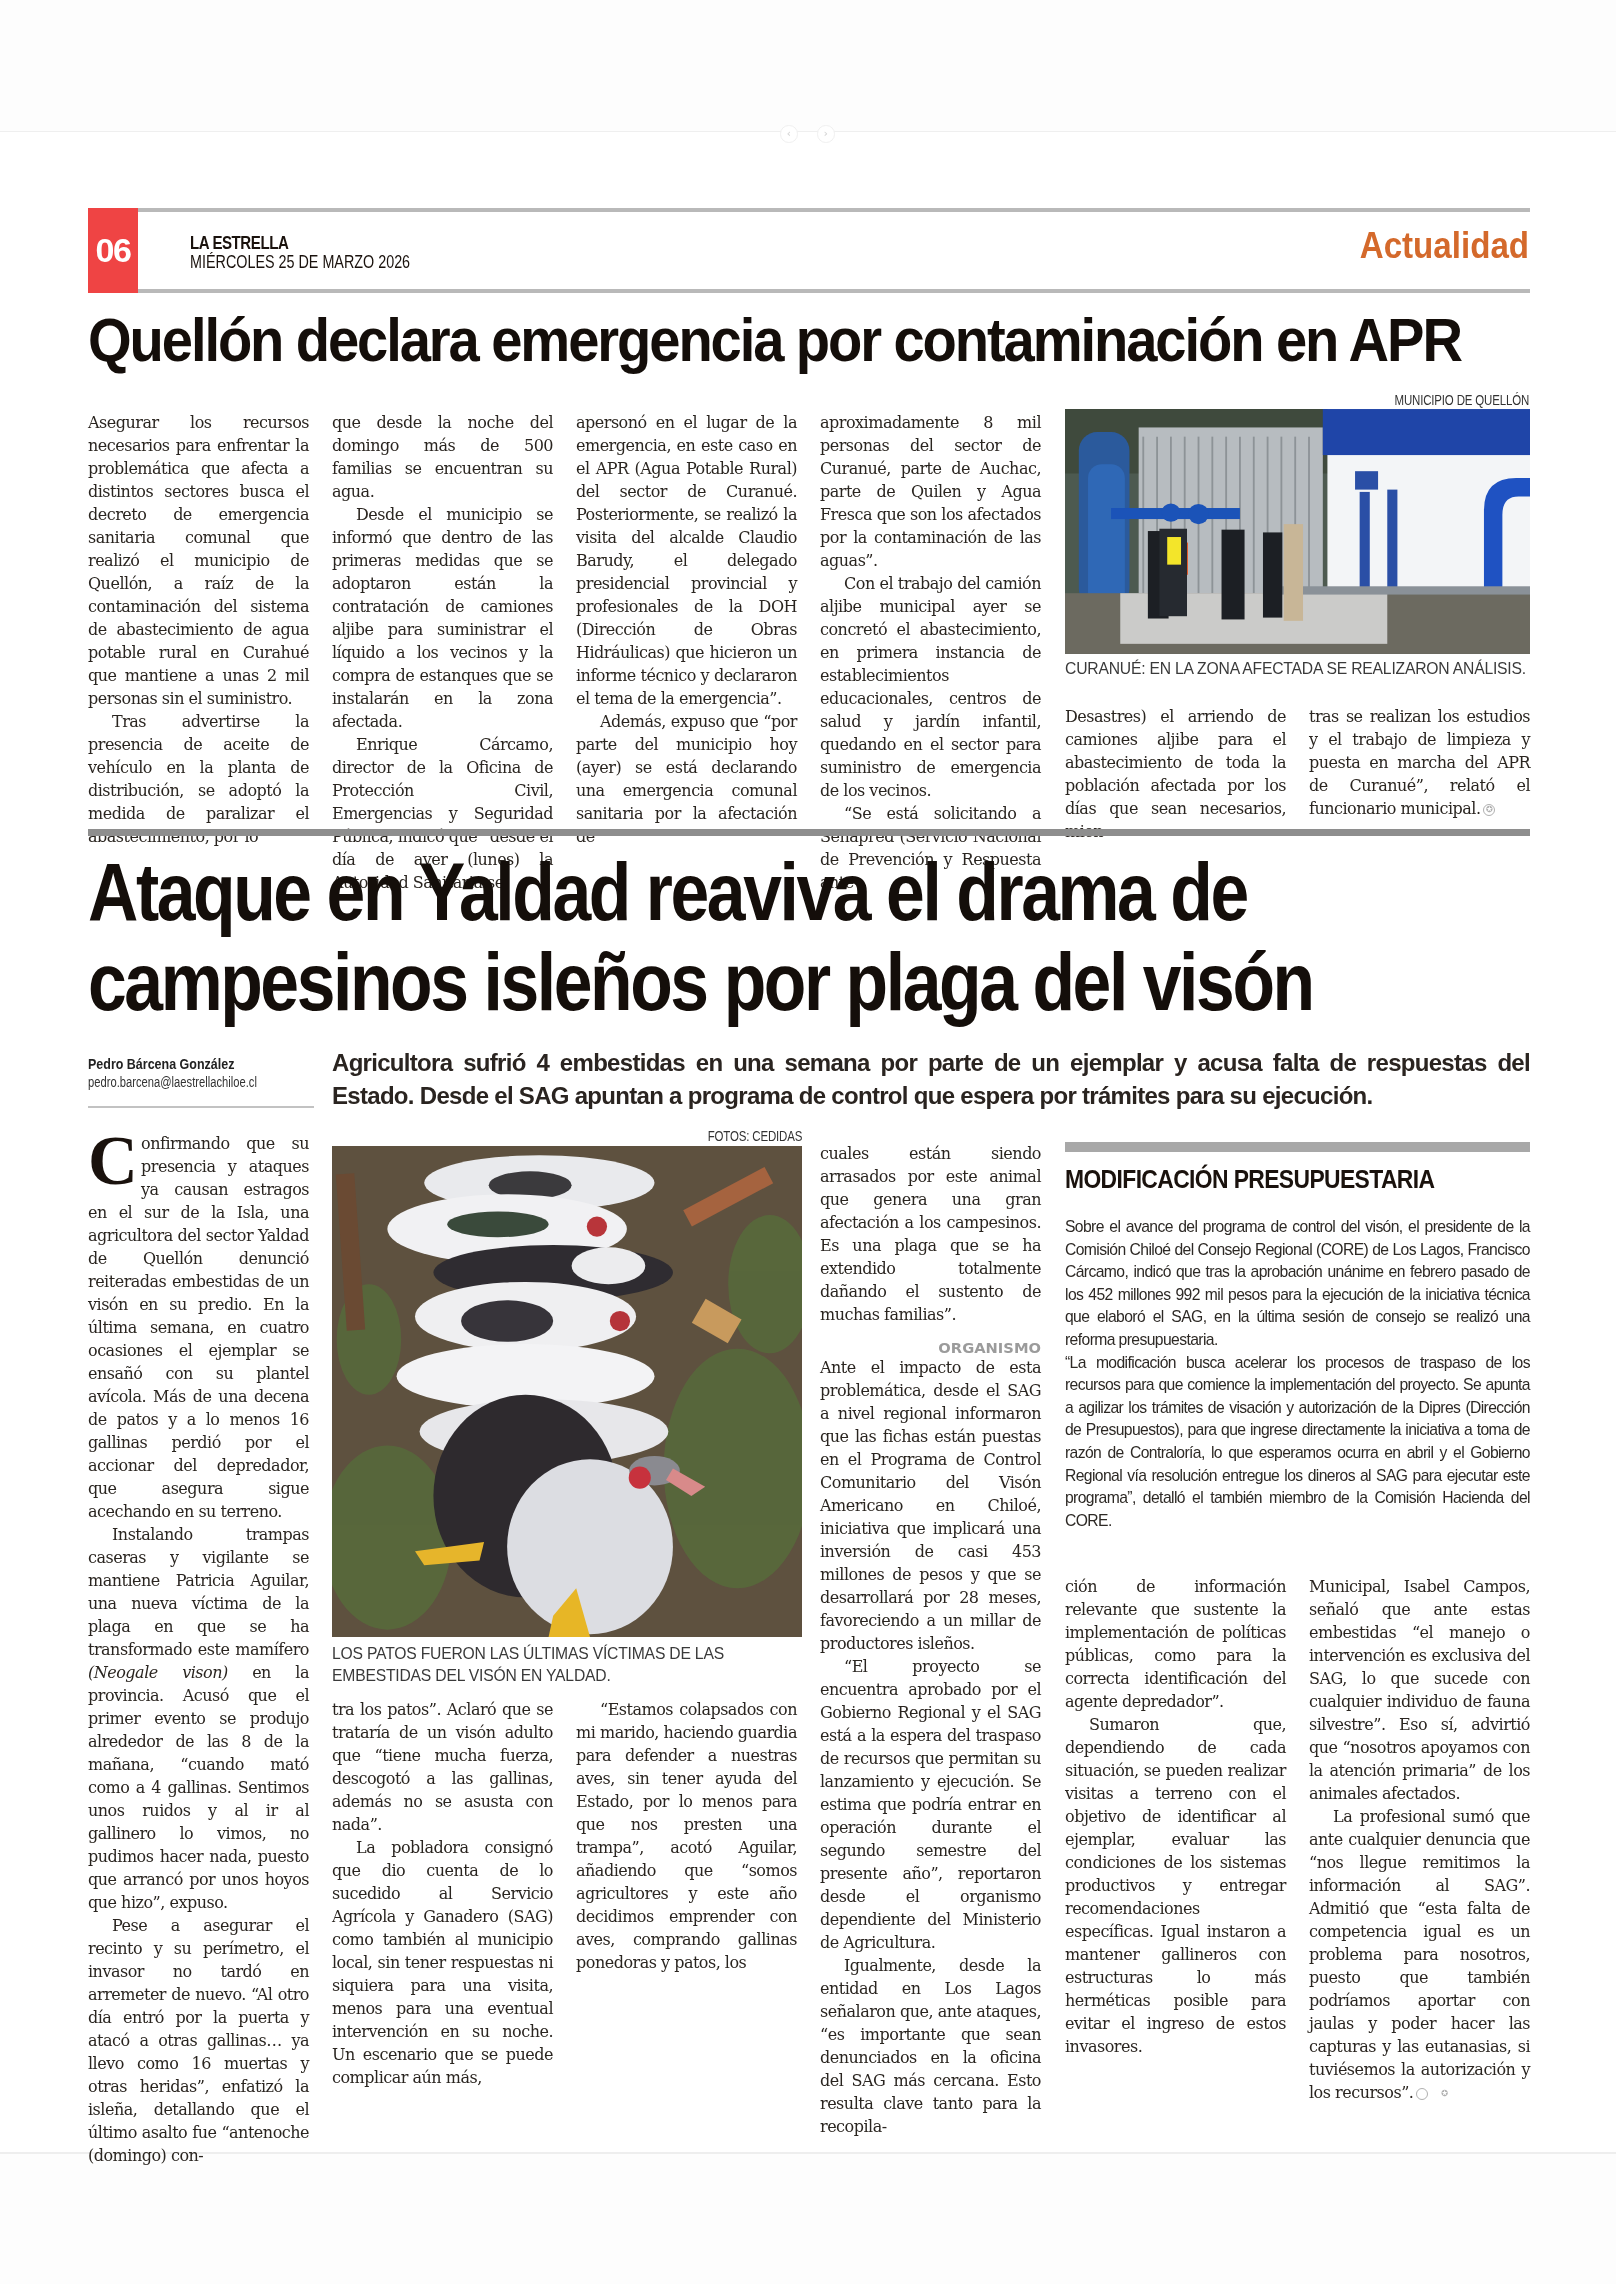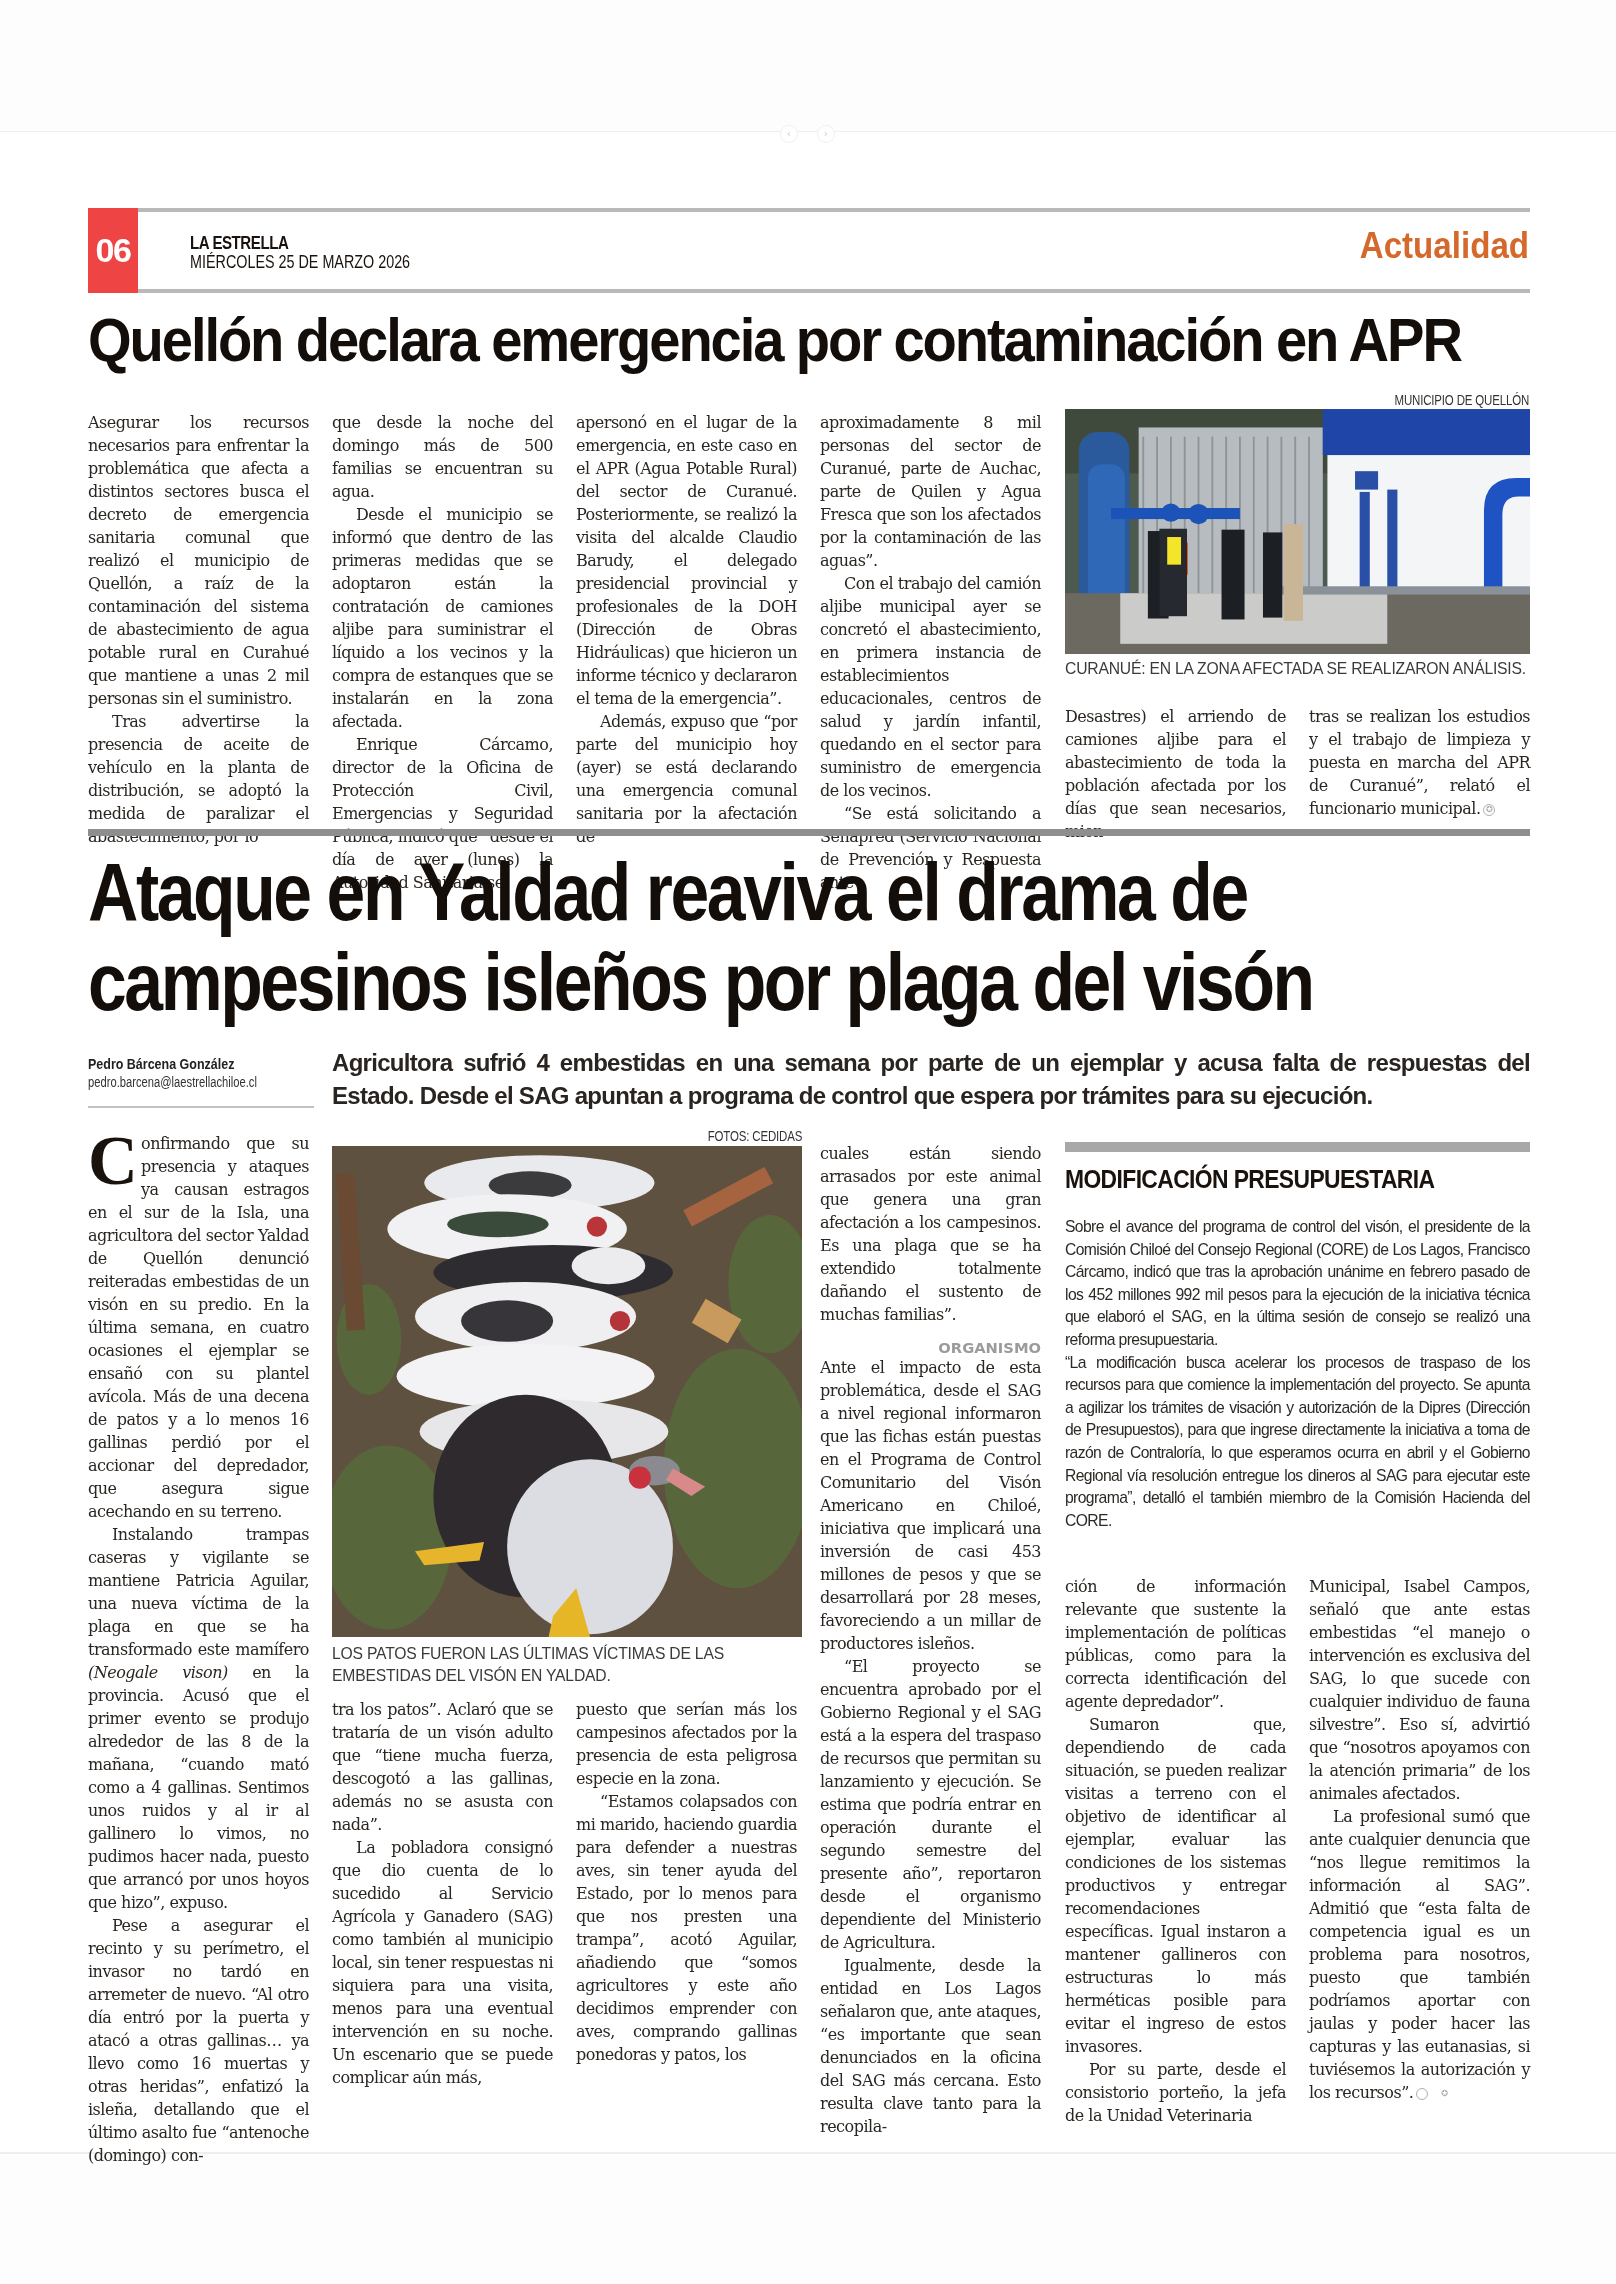--- a/index.html
+++ b/index.html
@@ -212,40 +212,38 @@
     </g>
   </svg>
 </div>
 <div class="abs caption" style="left:332px; top:1643px; width:470px;">LOS PATOS FUERON LAS ÚLTIMAS VÍCTIMAS DE LAS EMBESTIDAS DEL VISÓN EN YALDAD.</div>
 
 <div class="col" style="left:332px; top:1698px; width:221px;">
   <p class="noind">tra los patos”. Aclaró que se trataría de un visón adulto que “tiene mucha fuerza, descogotó a las gallinas, además no se asusta con nada”.</p>
   <p>La pobladora consignó que dio cuenta de lo sucedido al Servicio Agrícola y Ganadero (SAG) como también al municipio local, sin tener respuestas ni siquiera para una visita, menos para una eventual intervención en su noche. Un escenario que se puede complicar aún más,</p>
 </div>
 <div class="col" style="left:576px; top:1698px; width:221px;">
-  <p class="noind">puesto que serían más los campesinos afectados por la presencia de esta peligrosa especie en la zona.</p>
   <p>“Estamos colapsados con mi marido, haciendo guardia para defender a nuestras aves, sin tener ayuda del Estado, por lo menos para que nos presten una trampa”, acotó Aguilar, añadiendo que “somos agricultores y este año decidimos emprender con aves, comprando gallinas ponedoras y patos, los</p>
 </div>
 <div class="col" style="left:820px; top:1142px; width:221px;">
   <p class="noind">cuales están siendo arrasados por este animal que genera una gran afectación a los campesinos. Es una plaga que se ha extendido totalmente dañando el sustento de muchas familias”.</p>
   <p class="kicker">ORGANISMO</p>
   <p class="noind">Ante el impacto de esta problemática, desde el SAG a nivel regional informaron que las fichas están puestas en el Programa de Control Comunitario del Visón Americano en Chiloé, iniciativa que implicará una inversión de casi 453 millones de pesos y que se desarrollará por 28 meses, favoreciendo a un millar de productores isleños.</p>
   <p>“El proyecto se encuentra aprobado por el Gobierno Regional y el SAG está a la espera del traspaso de recursos que permitan su lanzamiento y ejecución. Se estima que podría entrar en operación durante el segundo semestre del presente año”, reportaron desde el organismo dependiente del Ministerio de Agricultura.</p>
   <p>Igualmente, desde la entidad en Los Lagos señalaron que, ante ataques, “es importante que sean denunciados en la oficina del SAG más cercana. Esto resulta clave tanto para la recopila-</p>
 </div>
 
 <div class="abs box-rule"></div>
 <div class="abs box-title">MODIFICACIÓN PRESUPUESTARIA</div>
 <div class="abs box-body">
   <p>Sobre el avance del programa de control del visón, el presidente de la Comisión Chiloé del Consejo Regional (CORE) de Los Lagos, Francisco Cárcamo, indicó que tras la aprobación unánime en febrero pasado de los 452 millones 992 mil pesos para la ejecución de la iniciativa técnica que elaboró el SAG, en la última sesión de consejo se realizó una reforma presupuestaria.</p>
   <p>“La modificación busca acelerar los procesos de traspaso de los recursos para que comience la implementación del proyecto. Se apunta a agilizar los trámites de visación y autorización de la Dipres (Dirección de Presupuestos), para que ingrese directamente la iniciativa a toma de razón de Contraloría, lo que esperamos ocurra en abril y el Gobierno Regional vía resolución entregue los dineros al SAG para ejecutar este programa”, detalló el también miembro de la Comisión Hacienda del CORE.</p>
 </div>
 
 <div class="col" style="left:1065px; top:1575px; width:221px;">
   <p class="noind">ción de información relevante que sustente la implementación de políticas públicas, como para la correcta identificación del agente depredador”.</p>
   <p>Sumaron que, dependiendo de cada situación, se pueden realizar visitas a terreno con el objetivo de identificar al ejemplar, evaluar las condiciones de los sistemas productivos y entregar recomendaciones específicas. Igual instaron a mantener gallineros con estructuras lo más herméticas posible para evitar el ingreso de estos invasores.</p>
-  <p>Por su parte, desde el consistorio porteño, la jefa de la Unidad Veterinaria</p>
 </div>
 <div class="col" style="left:1309px; top:1575px; width:221px;">
   <p class="noind">Municipal, Isabel Campos, señaló que ante estas embestidas “el manejo o intervención es exclusiva del SAG, lo que sucede con cualquier individuo de fauna silvestre”. Eso sí, advirtió que “nosotros apoyamos con la atención primaria” de los animales afectados.</p>
   <p><span>La profesional sumó que ante cualquier denuncia que “nos llegue remitimos la información al SAG”. Admitió que “esta falta de competencia igual es un problema para nosotros, puesto que también podríamos aportar con jaulas y poder hacer las capturas y las eutanasias, si tuviésemos la autorización y los recursos”.</span><span class="end-mark">✪</span></p>
 </div>
 
 
 </body></html>

